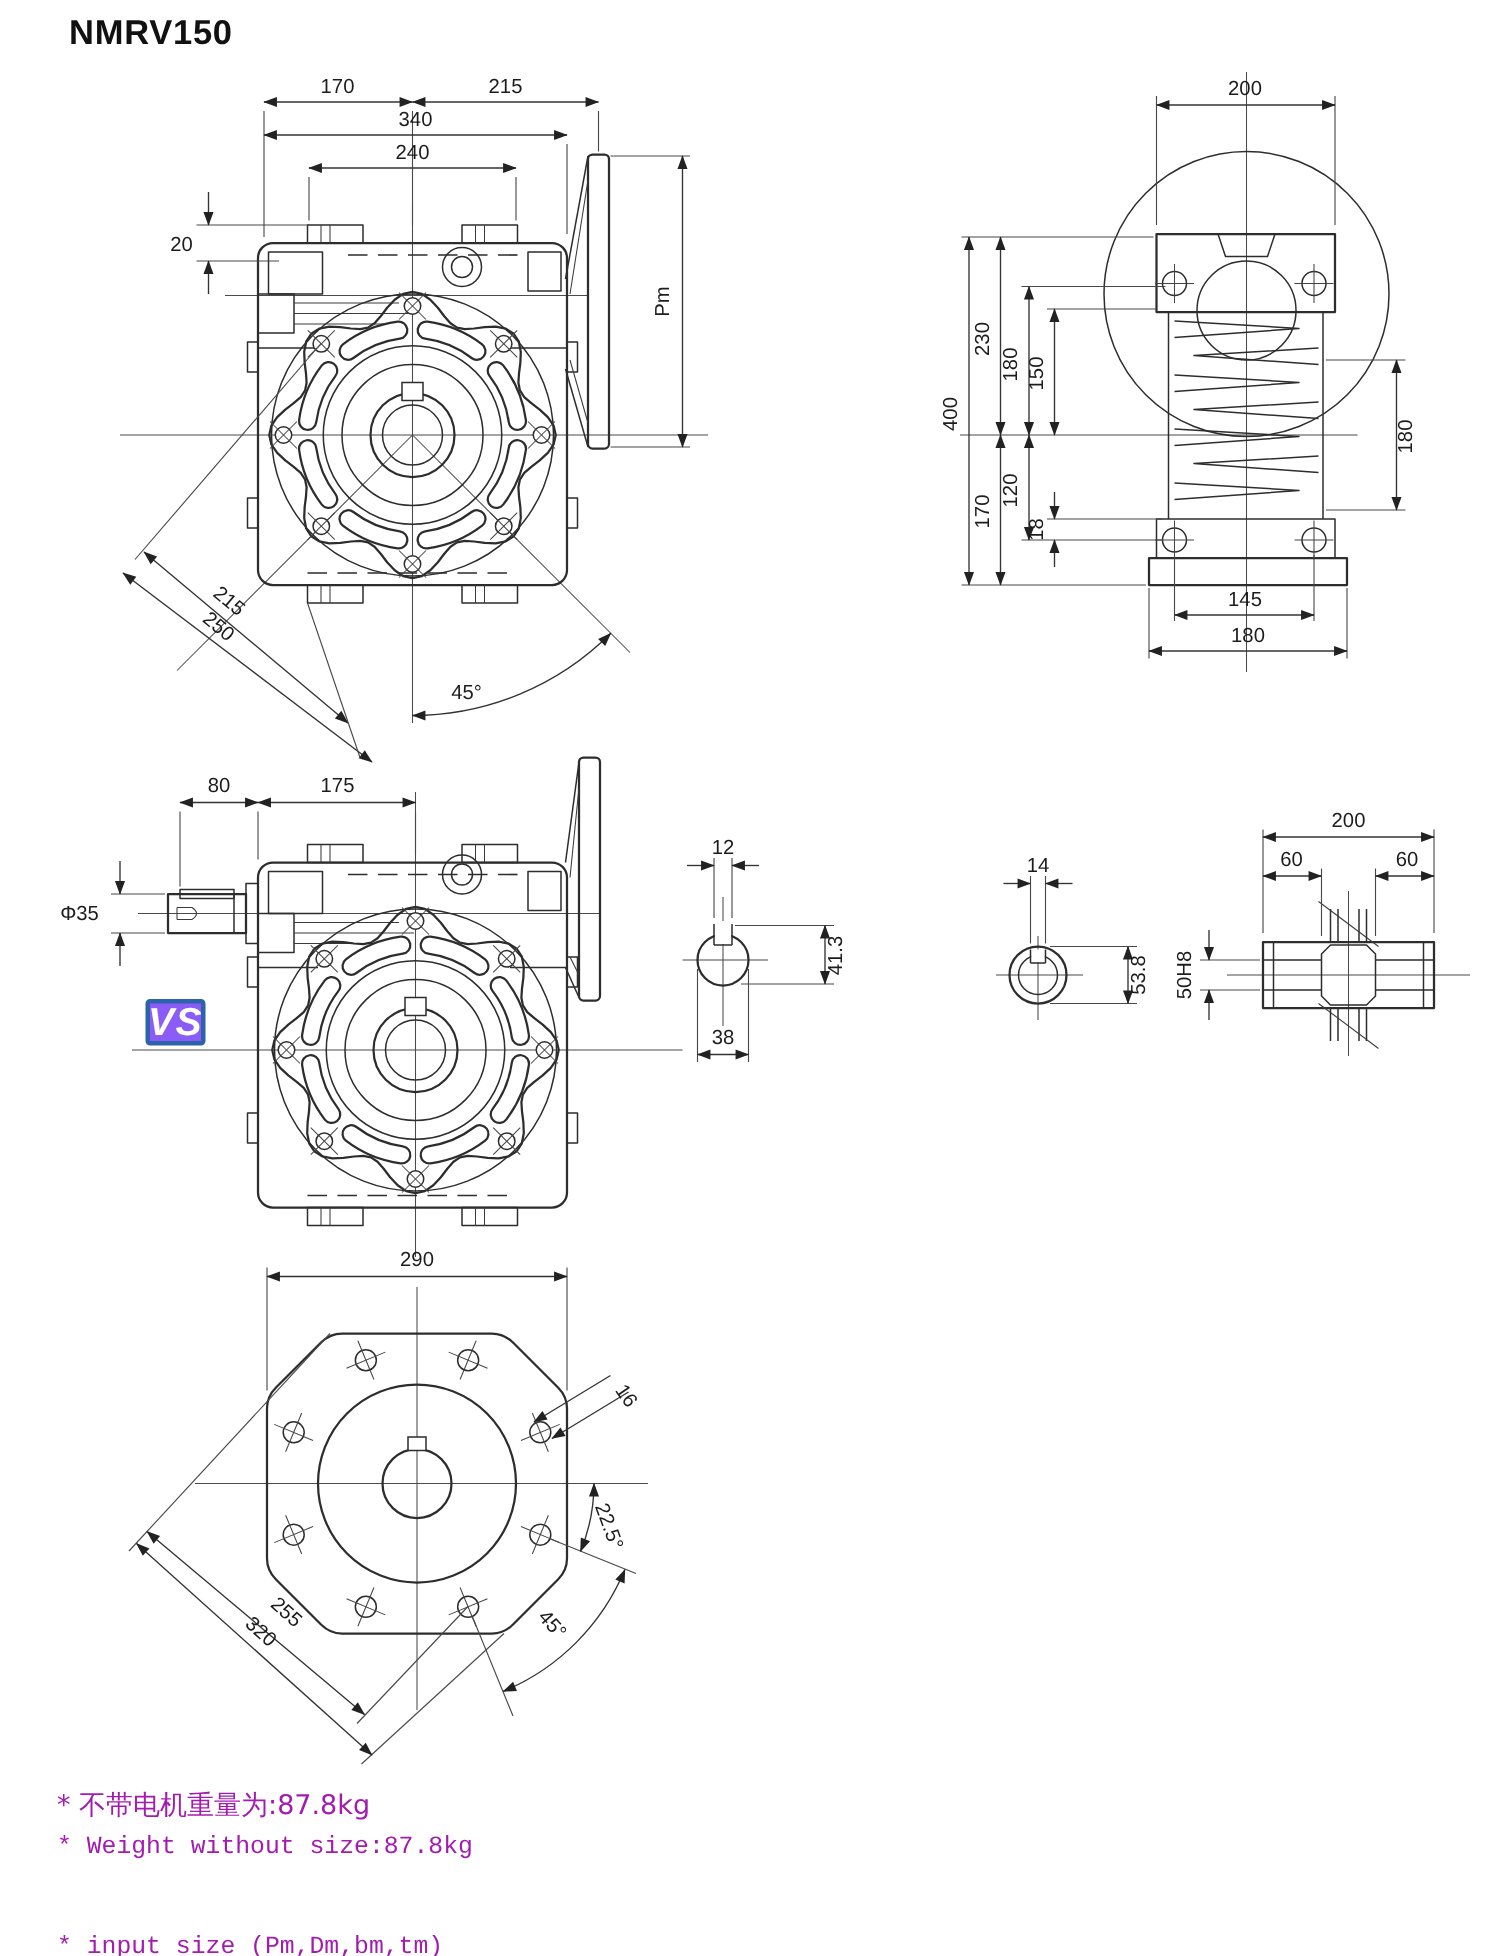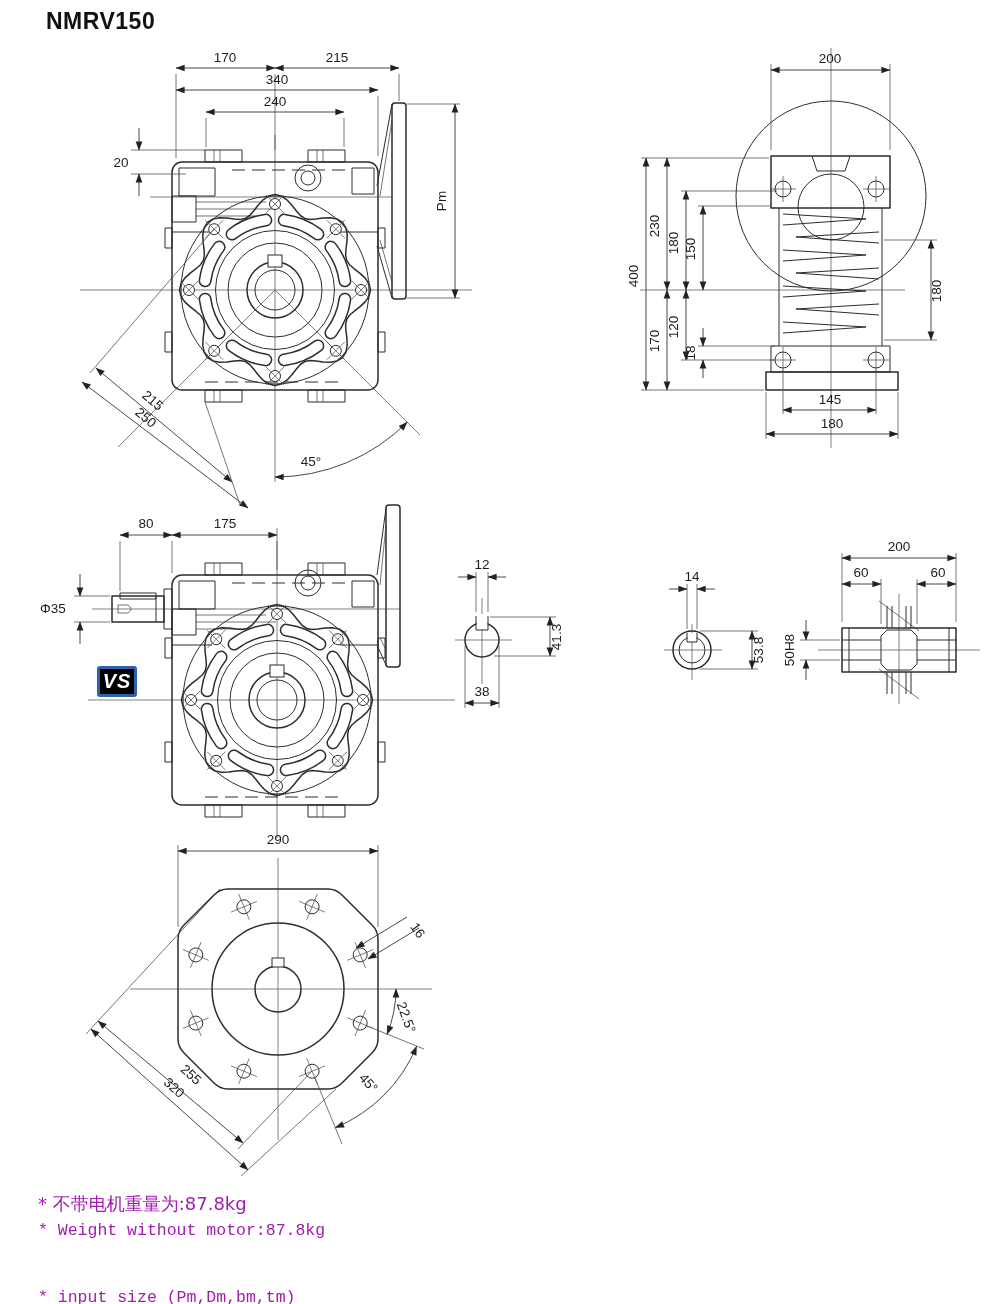--- a/index.html
+++ b/index.html
@@ -1,22 +1,22 @@
 <!DOCTYPE html>
 <html><head>
 <meta charset="utf-8">
 <style>
   html,body{margin:0;padding:0;background:#fff;}
   #page{position:relative;width:1000px;height:1304px;background:#fff;overflow:hidden;
         font-family:"Liberation Sans","DejaVu Sans",sans-serif;}
   #title{position:absolute;left:22px;top:8px;font-size:23px;font-weight:700;color:#111;
          letter-spacing:.5px;margin-left:24px;}
-  #vs-badge{position:absolute;left:97px;top:666px;width:40px;height:31px;background:#000000;
+  #vs-badge{position:absolute;left:97px;top:666px;width:40px;height:31px;background:#8b5cf6;
         border:3px solid #2e62ac;border-radius:3px;box-sizing:border-box;color:#fff;
-        font-weight:700;font-style:italic;font-size:20px;display:flex;align-items:center;
+        font-weight:700;font-style:italic;font-size:26px;display:flex;align-items:center;
         justify-content:center;letter-spacing:1px;}
   #notes{position:absolute;left:38px;top:1192px;color:#a21caf;}
   .note-cn{font-family:"DejaVu Sans","Liberation Sans",sans-serif;font-size:18px;line-height:24px;}
   .note-en{font-family:"Liberation Mono","DejaVu Sans Mono",monospace;font-size:16.5px;line-height:21px;margin-top:46px;}
   svg{position:absolute;left:0;top:0;}
   .s{fill:none;stroke:#2d2d2d;stroke-width:1.5;stroke-linejoin:round;}
   .s2{fill:none;stroke:#2d2d2d;stroke-width:1;stroke-linejoin:round;}
   .t{fill:none;stroke:#3a3a3a;stroke-width:.7;}
   .thin{fill:none;stroke:#4a4a4a;stroke-width:.7;}
   .dash{fill:none;stroke:#2d2d2d;stroke-width:1.1;stroke-dasharray:13 7;}
@@ -571,16 +571,16 @@
         <line class="dim" x1="91" y1="1029" x2="248" y2="1170"></line>
         <text class="d" x="171" y="1091" transform="rotate(42 171 1091)">320</text>
       </g>
     </g>
   </svg>
 
   <div id="vs-badge">VS</div>
 
   <div id="notes">
     <div class="note-cn">* 不带电机重量为:87.8kg</div>
-    <div class="note-en" style="margin-top:4px">* Weight without motor:87.8kg</div>
+    <div class="note-en" style="margin-top:4px">* Weight without size:87.8kg</div>
     <div class="note-en">* input size (Pm,Dm,bm,tm)</div>
   </div>
 </div>
 
 </body></html>

